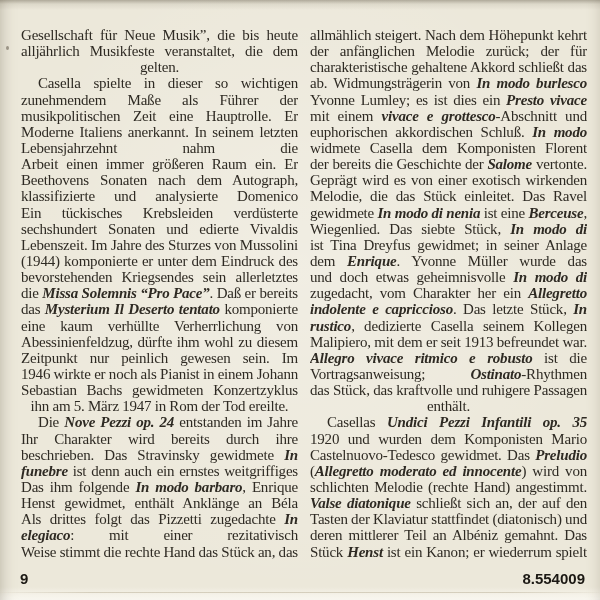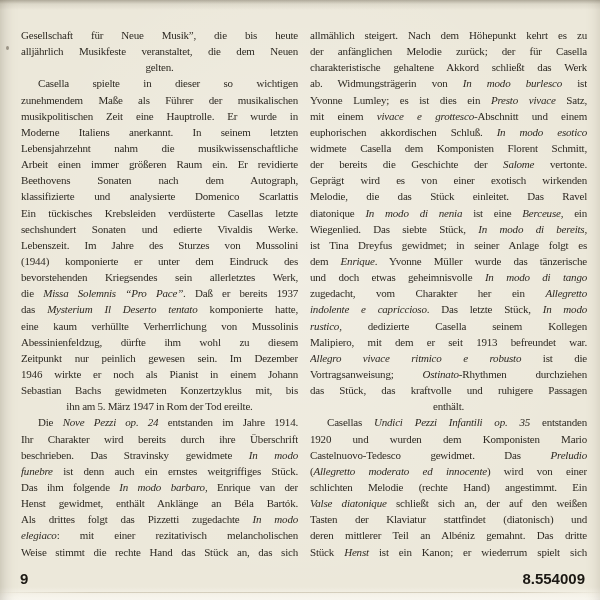--- a/index.html
+++ b/index.html
@@ -23,29 +23,29 @@
   }
   .speck{
     position:absolute;left:6px;top:46px;width:3px;height:4px;border-radius:50%;
     background:rgba(96,88,72,.55);filter:blur(.4px);
   }
   .columns{
     position:absolute;left:21px;top:27px;width:566px;
     display:flex;gap:12px;
     color:#2e2a23;
   }
-  .col{width:277px;font-size:11px;letter-spacing:-0.2px;word-spacing:-0.2px;}
+  .col{width:277px;font-size:15px;letter-spacing:-0.2px;word-spacing:-0.2px;}
   .line{
     height:16.15px;line-height:16.15px;overflow:hidden;
     text-align:justify;white-space:normal;
   }
   .line.j::after{content:"";display:inline-block;width:100%;height:0;}
   .line.end{text-align:center;}
   .line.ind{text-indent:17px;}
-  .line em{font-style:italic;}
+  .line em{font-style:italic;font-weight:bold;}
   .footer{
     position:absolute;left:0;right:0;top:566px;height:24px;
     display:flex;justify-content:space-between;align-items:center;
     padding:0 15px 0 20px;
     font-family:"Liberation Sans","DejaVu Sans",sans-serif;
     font-weight:700;font-size:15px;color:#1b1813;
   }
 </style>
 </head>
 <body>
@@ -94,21 +94,21 @@
         <div class="line j"><span>der anfänglichen Melodie zurück; der für Casella</span></div>
         <div class="line j"><span>charakteristische gehaltene Akkord schließt das Werk</span></div>
         <div class="line j"><span>ab. Widmungsträgerin von </span><em>In modo burlesco</em><span> ist</span></div>
         <div class="line j"><span>Yvonne Lumley; es ist dies ein </span><em>Presto vivace</em><span> Satz,</span></div>
         <div class="line j"><span>mit einem </span><em>vivace e grottesco</em><span>-Abschnitt und einem</span></div>
         <div class="line j"><span>euphorischen akkordischen Schluß. </span><em>In modo esotico</em></div>
         <div class="line j"><span>widmete Casella dem Komponisten Florent Schmitt,</span></div>
         <div class="line j"><span>der bereits die Geschichte der </span><em>Salome</em><span> vertonte.</span></div>
         <div class="line j"><span>Geprägt wird es von einer exotisch wirkenden</span></div>
         <div class="line j"><span>Melodie, die das Stück einleitet. Das Ravel</span></div>
-        <div class="line j"><span>diatonique </span><em>In modo di nenia</em><span> ist eine </span><em>Berceuse</em><span>, ein</span></div>
+        <div class="line j"><span>gewidmete </span><em>In modo di nenia</em><span> ist eine </span><em>Berceuse</em><span>, ein</span></div>
         <div class="line j"><span>Wiegenlied. Das siebte Stück, </span><em>In modo di bereits</em><span>,</span></div>
         <div class="line j"><span>ist Tina Dreyfus gewidmet; in seiner Anlage folgt es</span></div>
         <div class="line j"><span>dem </span><em>Enrique</em><span>. Yvonne Müller wurde das tänzerische</span></div>
         <div class="line j"><span>und doch etwas geheimnisvolle </span><em>In modo di tango</em></div>
         <div class="line j"><span>zugedacht, vom Charakter her ein </span><em>Allegretto</em></div>
         <div class="line j"><em>indolente e capriccioso</em><span>. Das letzte Stück, </span><em>In modo</em></div>
         <div class="line j"><em>rustico</em><span>, dedizierte Casella seinem Kollegen</span></div>
         <div class="line j"><span>Malipiero, mit dem er seit 1913 befreundet war.</span></div>
         <div class="line j"><em>Allegro vivace ritmico e robusto</em><span> ist die</span></div>
         <div class="line j"><span>Vortragsanweisung; </span><em>Ostinato</em><span>-Rhythmen durchziehen</span></div>

